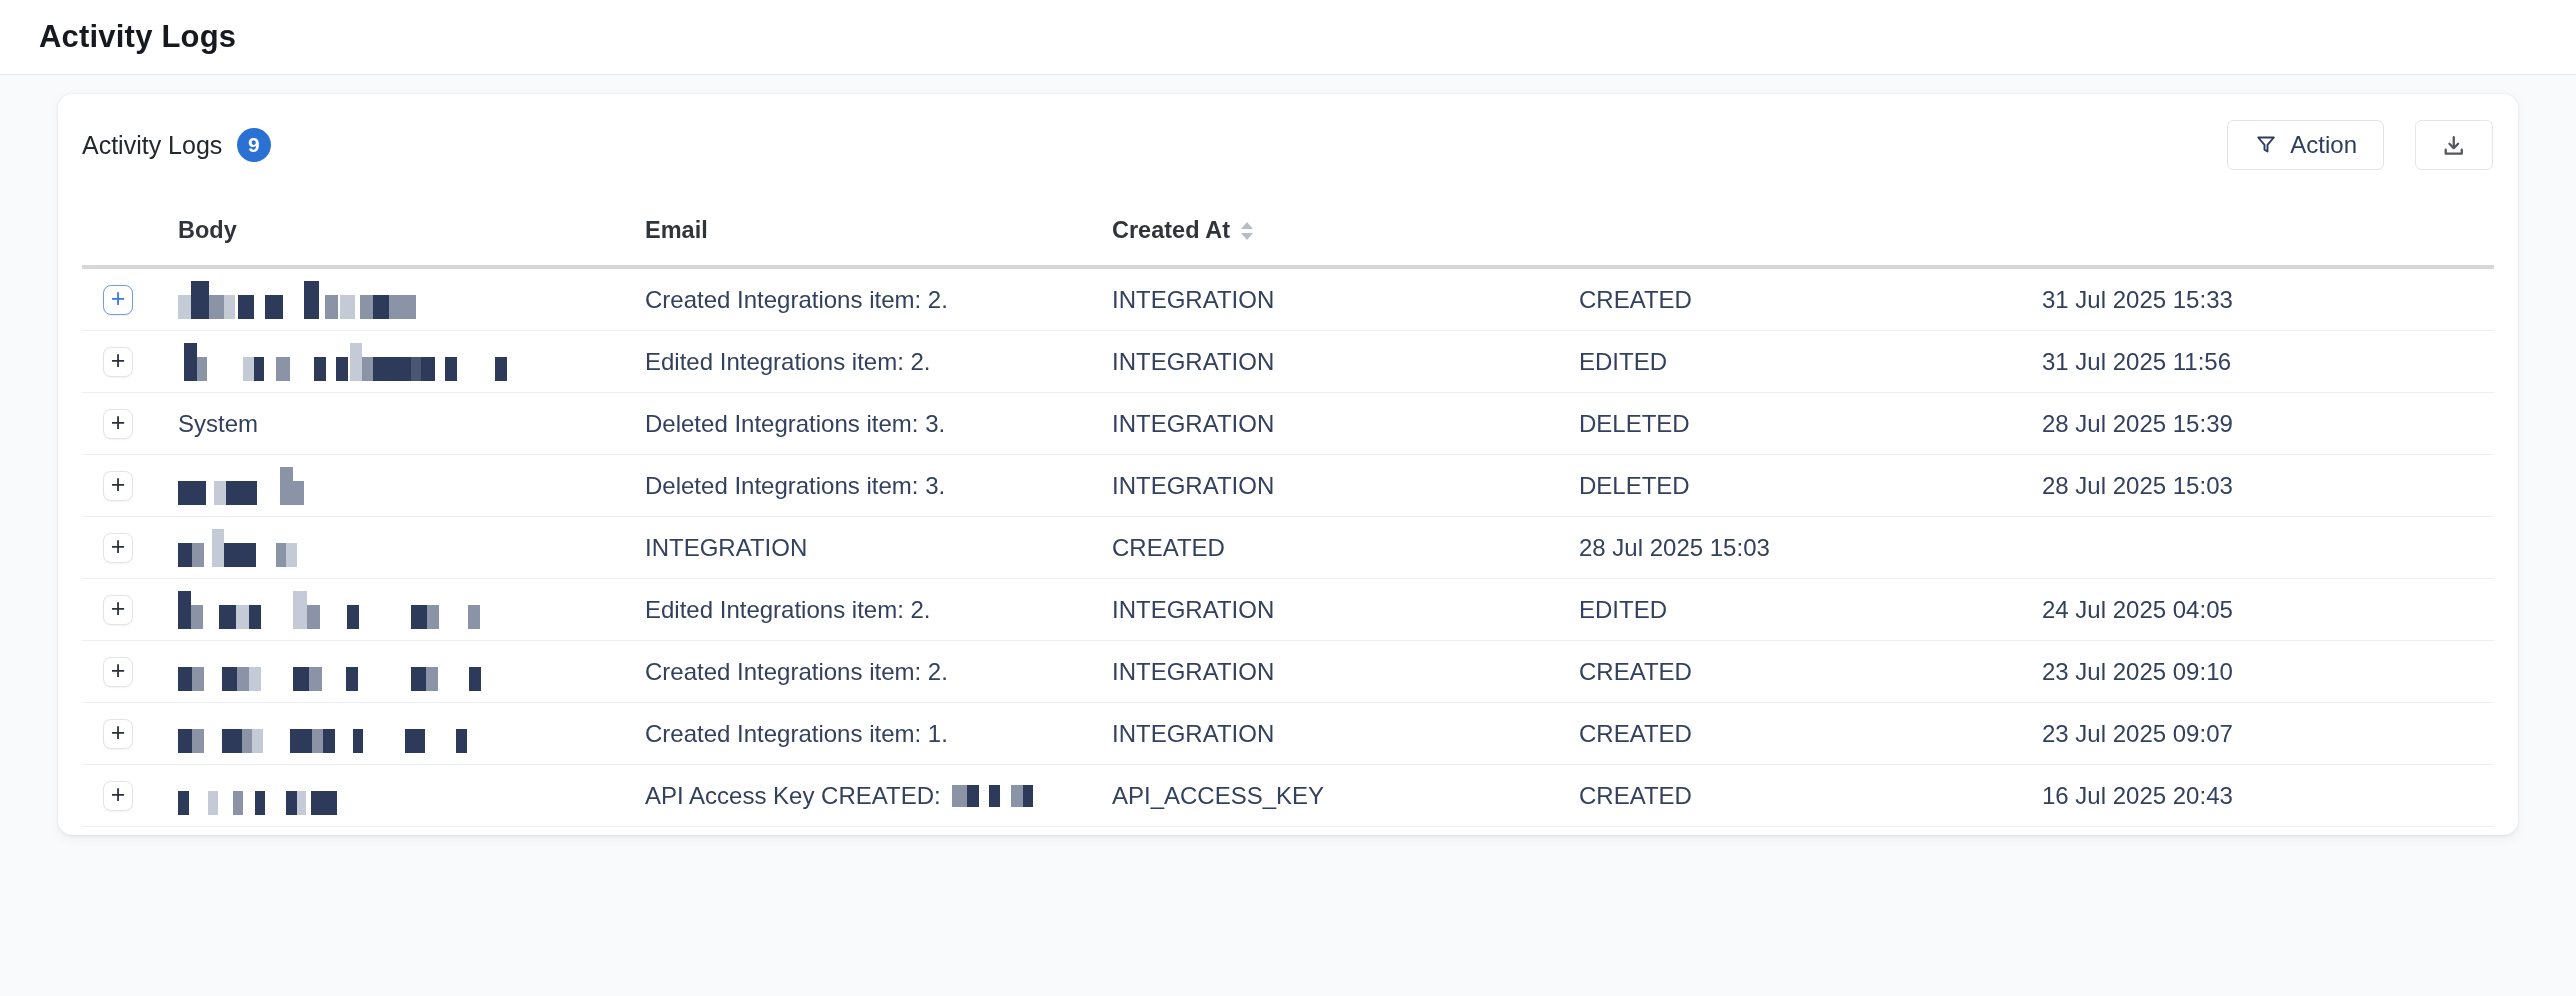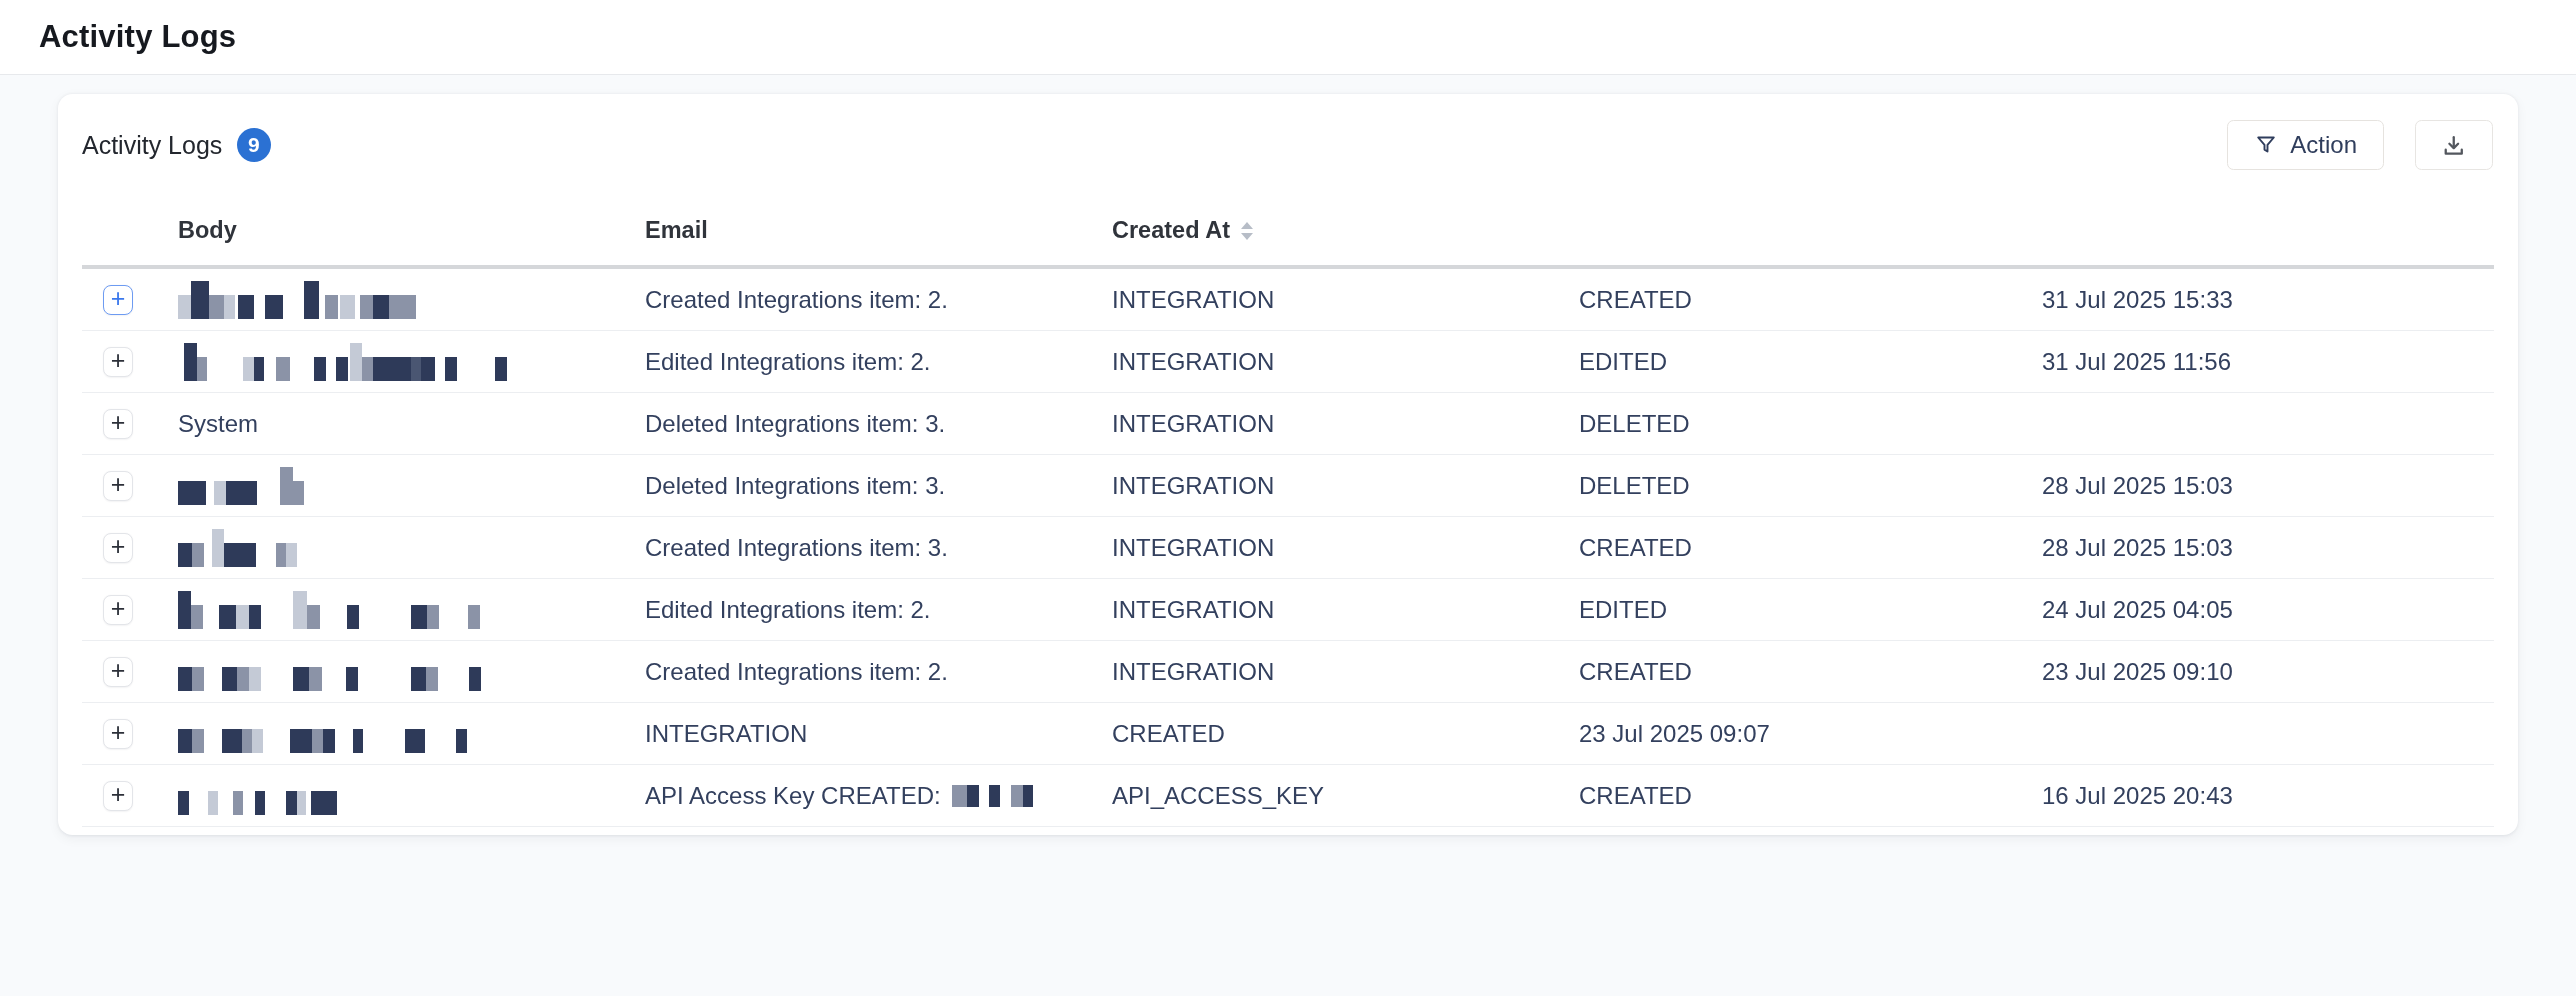--- a/index.html
+++ b/index.html
@@ -185,20 +185,21 @@
       <button class="expand-btn">
         <span>+</span>
       </button>
     </div>
     <div><span>System</span></div>
     <div class="body-cell">
       <span>Deleted Integrations item: 3.</span>
     </div>
     <div>INTEGRATION</div>
     <div>DELETED</div>
+    <div>28 Jul 2025 15:39</div>
   </div>
         <div class="trow">
     <div class="expand-cell">
       <button class="expand-btn">
         <span>+</span>
       </button>
     </div>
     <div>
             <div class="redaction">
               <div class="px" style="margin-left: 0px; width: 27.5px; background: rgb(46, 58, 89);"></div>
@@ -225,23 +226,20 @@
             <div class="redaction">
               <div class="px" style="margin-left: 0px; width: 13.8px; background: rgb(46, 58, 89);"></div>
               <div class="px" style="margin-left: 0px; width: 12px; background: rgb(139, 147, 167);"></div>
               <div class="px tall" style="margin-left: 8px; width: 12px; background: rgb(196, 202, 214);"></div>
               <div class="px" style="margin-left: 0px; width: 13.8px; background: rgb(46, 58, 89);"></div>
               <div class="px" style="margin-left: 0px; width: 18.6px; background: rgb(46, 58, 89);"></div>
               <div class="px" style="margin-left: 19.4px; width: 10.5px; background: rgb(139, 147, 167);"></div>
               <div class="px" style="margin-left: 0px; width: 10.5px; background: rgb(196, 202, 214);"></div>
             </div>
           </div>
-    <div class="body-cell">
-      <span>Created Integrations item: 3.</span>
-    </div>
     <div>INTEGRATION</div>
     <div>CREATED</div>
     <div>28 Jul 2025 15:03</div>
   </div>
         <div class="trow">
     <div class="expand-cell">
       <button class="expand-btn">
         <span>+</span>
       </button>
     </div>
@@ -309,20 +307,23 @@
               <div class="px" style="margin-left: 0px; width: 10.5px; background: rgb(139, 147, 167);"></div>
               <div class="px" style="margin-left: 0px; width: 10.5px; background: rgb(196, 202, 214);"></div>
               <div class="px" style="margin-left: 27.5px; width: 22px; background: rgb(46, 58, 89);"></div>
               <div class="px" style="margin-left: 0px; width: 10.5px; background: rgb(139, 147, 167);"></div>
               <div class="px" style="margin-left: 0px; width: 12px; background: rgb(46, 58, 89);"></div>
               <div class="px" style="margin-left: 18px; width: 10.5px; background: rgb(46, 58, 89);"></div>
               <div class="px" style="margin-left: 42px; width: 20px; background: rgb(46, 58, 89);"></div>
               <div class="px" style="margin-left: 31px; width: 10.5px; background: rgb(46, 58, 89);"></div>
             </div>
           </div>
+    <div class="body-cell">
+      <span>Created Integrations item: 1.</span>
+    </div>
     <div>INTEGRATION</div>
     <div>CREATED</div>
     <div>23 Jul 2025 09:07</div>
   </div>
         <div class="trow">
     <div class="expand-cell">
       <button class="expand-btn">
         <span>+</span>
       </button>
     </div>

